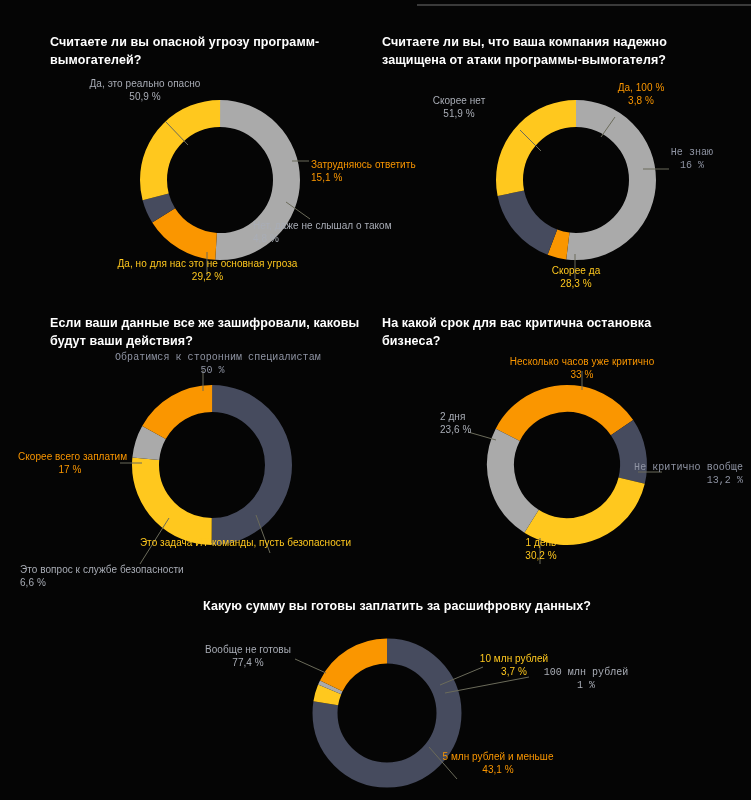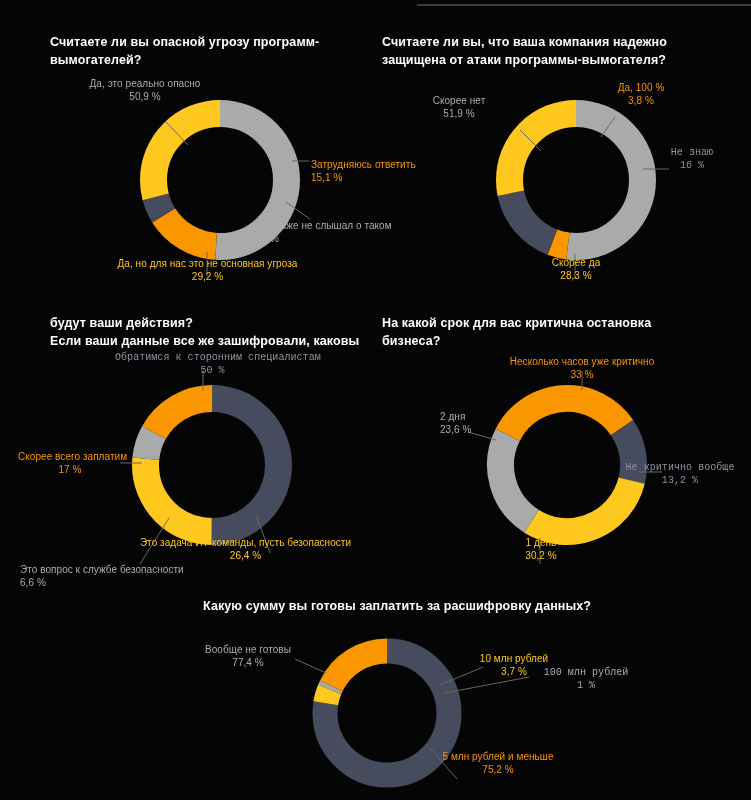--- a/index.html
+++ b/index.html
@@ -108,29 +108,29 @@
     <span class="v">51,9 %</span>
   </div>
   <div class="lbl c-orange ta-c" style="left:604px; top:81px; width:74px;">
     <span>Да, 100 %</span>
     <span class="v">3,8 %</span>
   </div>
   <div class="lbl c-slate ta-c" style="left:660px; top:146px; width:64px;">
     <span>Не знаю</span>
     <span class="v">16 %</span>
   </div>
-  <div class="lbl c-yellow ta-c" style="left:536px; top:256px; width:80px;">
+  <div class="lbl c-yellow ta-c" style="left:536px; top:264px; width:80px;">
     <span>Скорее да</span>
     <span class="v">28,3 %</span>
   </div>
 
   <div class="panel" style="left:50px; top:314px; width:340px;">
     <div class="q-title">
+      <div>Если ваши данные все же зашифровали, каковы</div>
       <div>будут ваши действия?</div>
-      <div>Если ваши данные все же зашифровали, каковы</div>
     </div>
   </div>
   <div class="chart-wrap" style="left:125px; top:378px;">
     <svg width="174" height="174" viewBox="0 0 174 174">
       <g transform="translate(87,87)">
         <circle r="66.5" fill="none" stroke="#464b5e" stroke-width="27" stroke-dasharray="208.9 208.9" stroke-dashoffset="0" transform="rotate(-90)"></circle>
         <circle r="66.5" fill="none" stroke="#ffc81e" stroke-width="27" stroke-dasharray="110.3 307.4" stroke-dashoffset="-208.9" transform="rotate(-90)"></circle>
         <circle r="66.5" fill="none" stroke="#aaaaaa" stroke-width="27" stroke-dasharray="27.6 390.1" stroke-dashoffset="-319.2" transform="rotate(-90)"></circle>
         <circle r="66.5" fill="none" stroke="#fa9600" stroke-width="27" stroke-dasharray="71.0 346.7" stroke-dashoffset="-346.8" transform="rotate(-90)"></circle>
       </g>
@@ -147,21 +147,20 @@
   <div class="lbl c-orange ta-c" style="left:18px; top:450px; width:104px;">
     <span>Скорее всего заплатим</span>
     <span class="v">17 %</span>
   </div>
   <div class="lbl c-gray ta-l" style="left:20px; top:563px;">
     <span>Это вопрос к службе безопасности</span>
     <span class="v">6,6 %</span>
   </div>
   <div class="lbl c-yellow ta-c" style="left:138px; top:536px; width:215px;">
     <span>Это задача ИТ-команды, пусть безопасности</span>
-    <span class="v">26,4 %</span>
   </div>
 
   <div class="panel" style="left:382px; top:314px; width:340px;">
     <div class="q-title">
       <div>На какой срок для вас критична остановка</div>
       <div>бизнеса?</div>
     </div>
   </div>
   <div class="chart-wrap" style="left:480px; top:378px;">
     <svg width="174" height="174" viewBox="0 0 174 174">
@@ -178,21 +177,21 @@
     </svg>
   </div>
   <div class="lbl c-orange ta-c" style="left:487px; top:355px; width:190px;">
     <span>Несколько часов уже критично</span>
     <span class="v">33 %</span>
   </div>
   <div class="lbl c-gray ta-l" style="left:440px; top:410px;">
     <span>2 дня</span>
     <span class="v">23,6 %</span>
   </div>
-  <div class="lbl c-slate ta-c" style="left:617px; top:461px; width:126px;">
+  <div class="lbl c-slate ta-c" style="left:617px; top:461px; width:126px;text-align:right;">
     <span>Не критично вообще</span>
     <span class="v">13,2 %</span>
   </div>
   <div class="lbl c-yellow ta-c" style="left:508px; top:536px; width:66px;">
     <span>1 день</span>
     <span class="v">30,2 %</span>
   </div>
 
   <div class="panel" style="left:203px; top:597px; width:420px;">
     <div class="q-title ta-l">
@@ -220,16 +219,16 @@
   <div class="lbl c-yellow ta-c" style="left:470px; top:652px; width:88px;">
     <span>10 млн рублей</span>
     <span class="v">3,7 %</span>
   </div>
   <div class="lbl c-gray ta-c" style="left:542px; top:666px; width:88px;font-family:Liberation Mono, monospace;">
     <span>100 млн рублей</span>
     <span class="v">1 %</span>
   </div>
   <div class="lbl c-orange ta-c" style="left:436px; top:750px; width:124px;">
     <span>5 млн рублей и меньше</span>
-    <span class="v">75,2 %</span>
+    <span class="v">43,1 %</span>
   </div>
 
 </div>
 
 </body></html>

